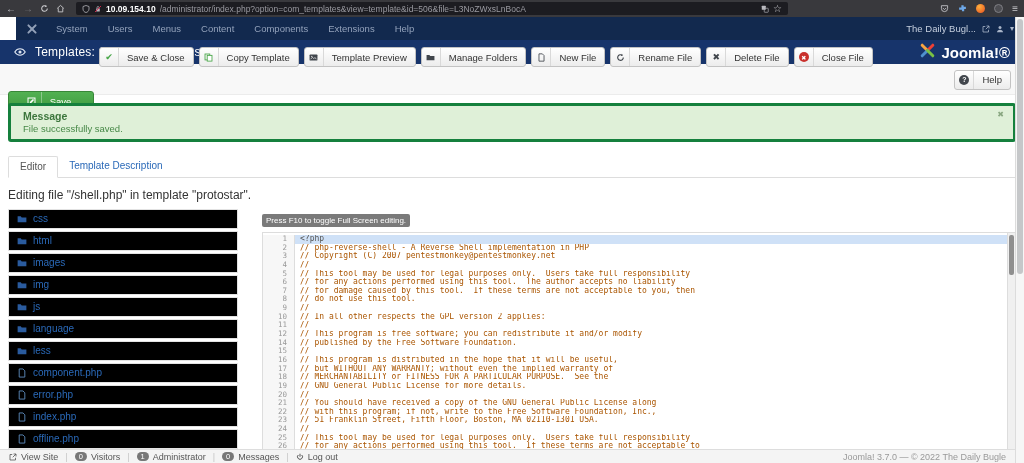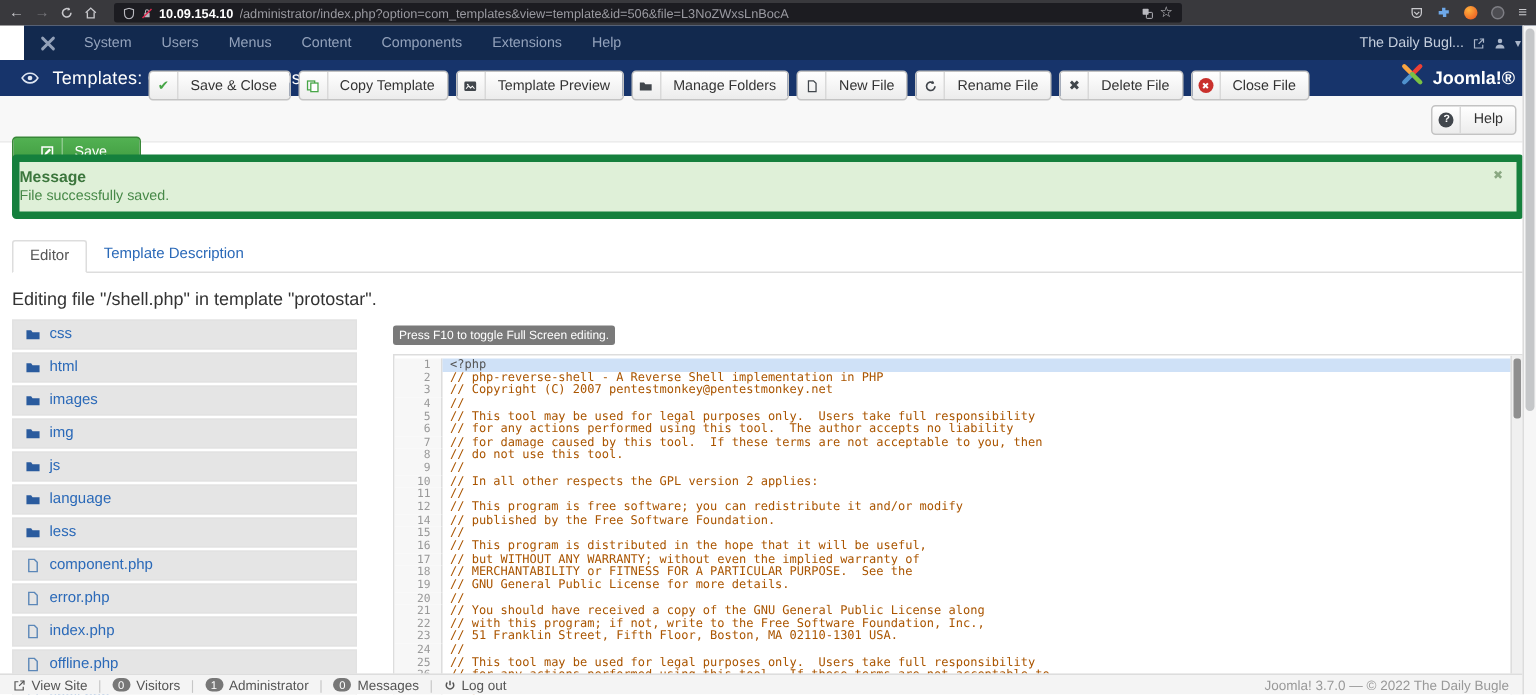--- a/index.html
+++ b/index.html
@@ -28,52 +28,52 @@
   .menubar-right { margin-left:auto; display:flex; align-items:center; gap:6px; color:#c4cedd; font-size:9.5px; }
   .menubar-right .micon { display:inline-flex; color:#aab6c9; } .menubar-right .micon svg{ width:8px; height:8px; }
   .caret { color:#aab6c9; font-size:8px; }
 
   
   .page-header { height:24px; background:#17346b; display:flex; align-items:center; padding:0 14px; color:#fff; }
   .eye { display:inline-flex; margin-right:9px; color:#dfe6f2; } .eye svg { width:12px; height:12px; }
   .page-title { font-size:12px; letter-spacing:.2px; }
   .header-logo { margin-left:auto; display:flex; align-items:center; gap:5px; }
   .header-logo svg { width:17px; height:17px; }
-  .logo-word { font-size:12px; font-weight:bold; color:#fff; }
+  .logo-word { font-size:15px; font-weight:bold; color:#fff; }
 
   
   .toolbar { height:31px; background:#f8f8f8; border-bottom:1px solid #ececec; display:flex; align-items:center; padding:0 8px; }
   .tbtn { display:inline-flex; align-items:center; height:20px; background:linear-gradient(#ffffff,#ececec); border:1px solid #c3c3c3; border-radius:3px; margin-right:5px; font-size:9.5px; color:#333; cursor:pointer; white-space:nowrap; }
   .tbtn .tico { display:flex; align-items:center; justify-content:center; width:19px; align-self:stretch; border-right:1px solid #d9d9d9; }
   .tbtn .tico svg { width:9px; height:9px; } .tbtn .tico .glyph { font-size:9px; line-height:1; }
   .tbtn .tlabel { padding:0 8px; }
   .tbtn.primary { background:linear-gradient(#52b152,#3f9a3f); border-color:#388738; color:#fff; min-width:86px; justify-content:center;margin-top:44px; }
   .tbtn.primary .tico { border-right-color:rgba(255,255,255,.35); }
   .toolbar-right { margin-left:auto; }
   .ico-green { color:#46a546; } .ico-dark { color:#41464c; } .ico-white { color:#fff; }
   .disc-red { width:10px; height:10px; border-radius:50%; background:#c9302c; color:#fff; font-size:6px; display:inline-flex; align-items:center; justify-content:center; }
   .disc-help { width:10px; height:10px; border-radius:50%; background:#41464c; color:#fff; font-size:7px; font-weight:bold; display:inline-flex; align-items:center; justify-content:center; }
 
   
-  .message { margin:8px 8px 0; background:#dff0d8; border:5px solid #15803d; border-radius:3px; padding:4px 0 5px; position:relative; }
+  .message { margin:8px 8px 0; background:#dff0d8; border:3px solid #15803d; border-radius:3px; padding:4px 12px 5px; position:relative; }
   .message h4 { font-size:10.5px; color:#3c763d; font-weight:bold; }
   .message p { font-size:9.5px; color:#468847; margin-top:1px; }
   .msg-close { position:absolute; top:4px; right:9px; color:#8aa882; font-size:8px; cursor:pointer; }
 
   
   .tabs { display:flex; margin:14px 8px 0; border-bottom:1px solid #ddd; }
   .tab { font-size:10px; padding:4px 11px 5px; color:#2a69b8; cursor:pointer; }
   .tab.active { background:#fff; border:1px solid #ddd; border-bottom-color:#fff; margin-bottom:-1px; color:#555; border-radius:2px 2px 0 0; }
 
   .editing-note { font-size:12px; color:#333; margin:10px 8px 7px; }
 
   
   .main { display:flex; padding:0 8px; align-items:flex-start; }
   .file-tree { width:230px; flex:none; }
-  .tree-item { display:flex; align-items:center; gap:6px; background:#e5e5e5; border:1px solid #e2e2e2; padding:3px 8px; margin-bottom:2px; font-size:10px; color:#2a69b8; line-height:12px; cursor:pointer; }
+  .tree-item { display:flex; align-items:center; gap:6px; background:#000000; border:1px solid #e2e2e2; padding:3px 8px; margin-bottom:2px; font-size:10px; color:#2a69b8; line-height:12px; cursor:pointer; }
   .tree-item .ticon { display:inline-flex; } .tree-item .ticon svg { width:10px; height:10px; }
   .folder-ico { color:#2a5b9e; } .file-ico { color:#5b87b8; }
 
   .editor-col { flex:1; margin-left:24px; min-width:0; }
   .f10-hint { display:inline-block; background:#7a7a7a; color:#fff; font-size:8px; padding:2px 4px; border-radius:2px; }
   .codemirror { margin-top:5px; border:1px solid #ddd; height:236px; background:#fff; position:relative; overflow:hidden; }
   .cm-lines { padding-top:2px; }
   .cm-line { display:flex; height:8.65px; line-height:8.65px; font-family:"DejaVu Sans Mono",monospace; font-size:8px; white-space:pre; }
   .ln { width:32px; flex:none; text-align:right; padding-right:7px; color:#999; background:#f7f7f7; border-right:1px solid #ddd; font-size:7.5px; }
   .code { flex:1; padding-left:5px; overflow:hidden; }

